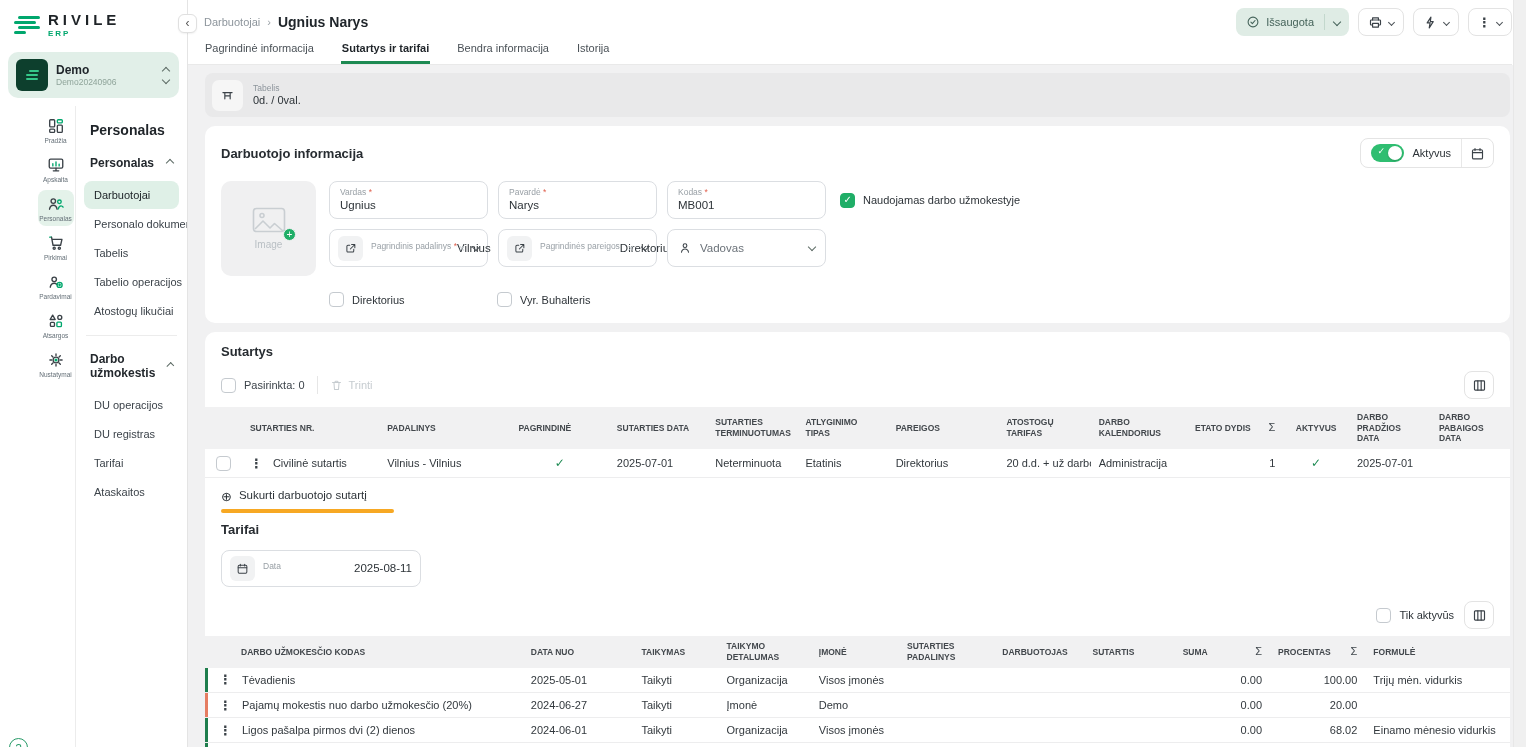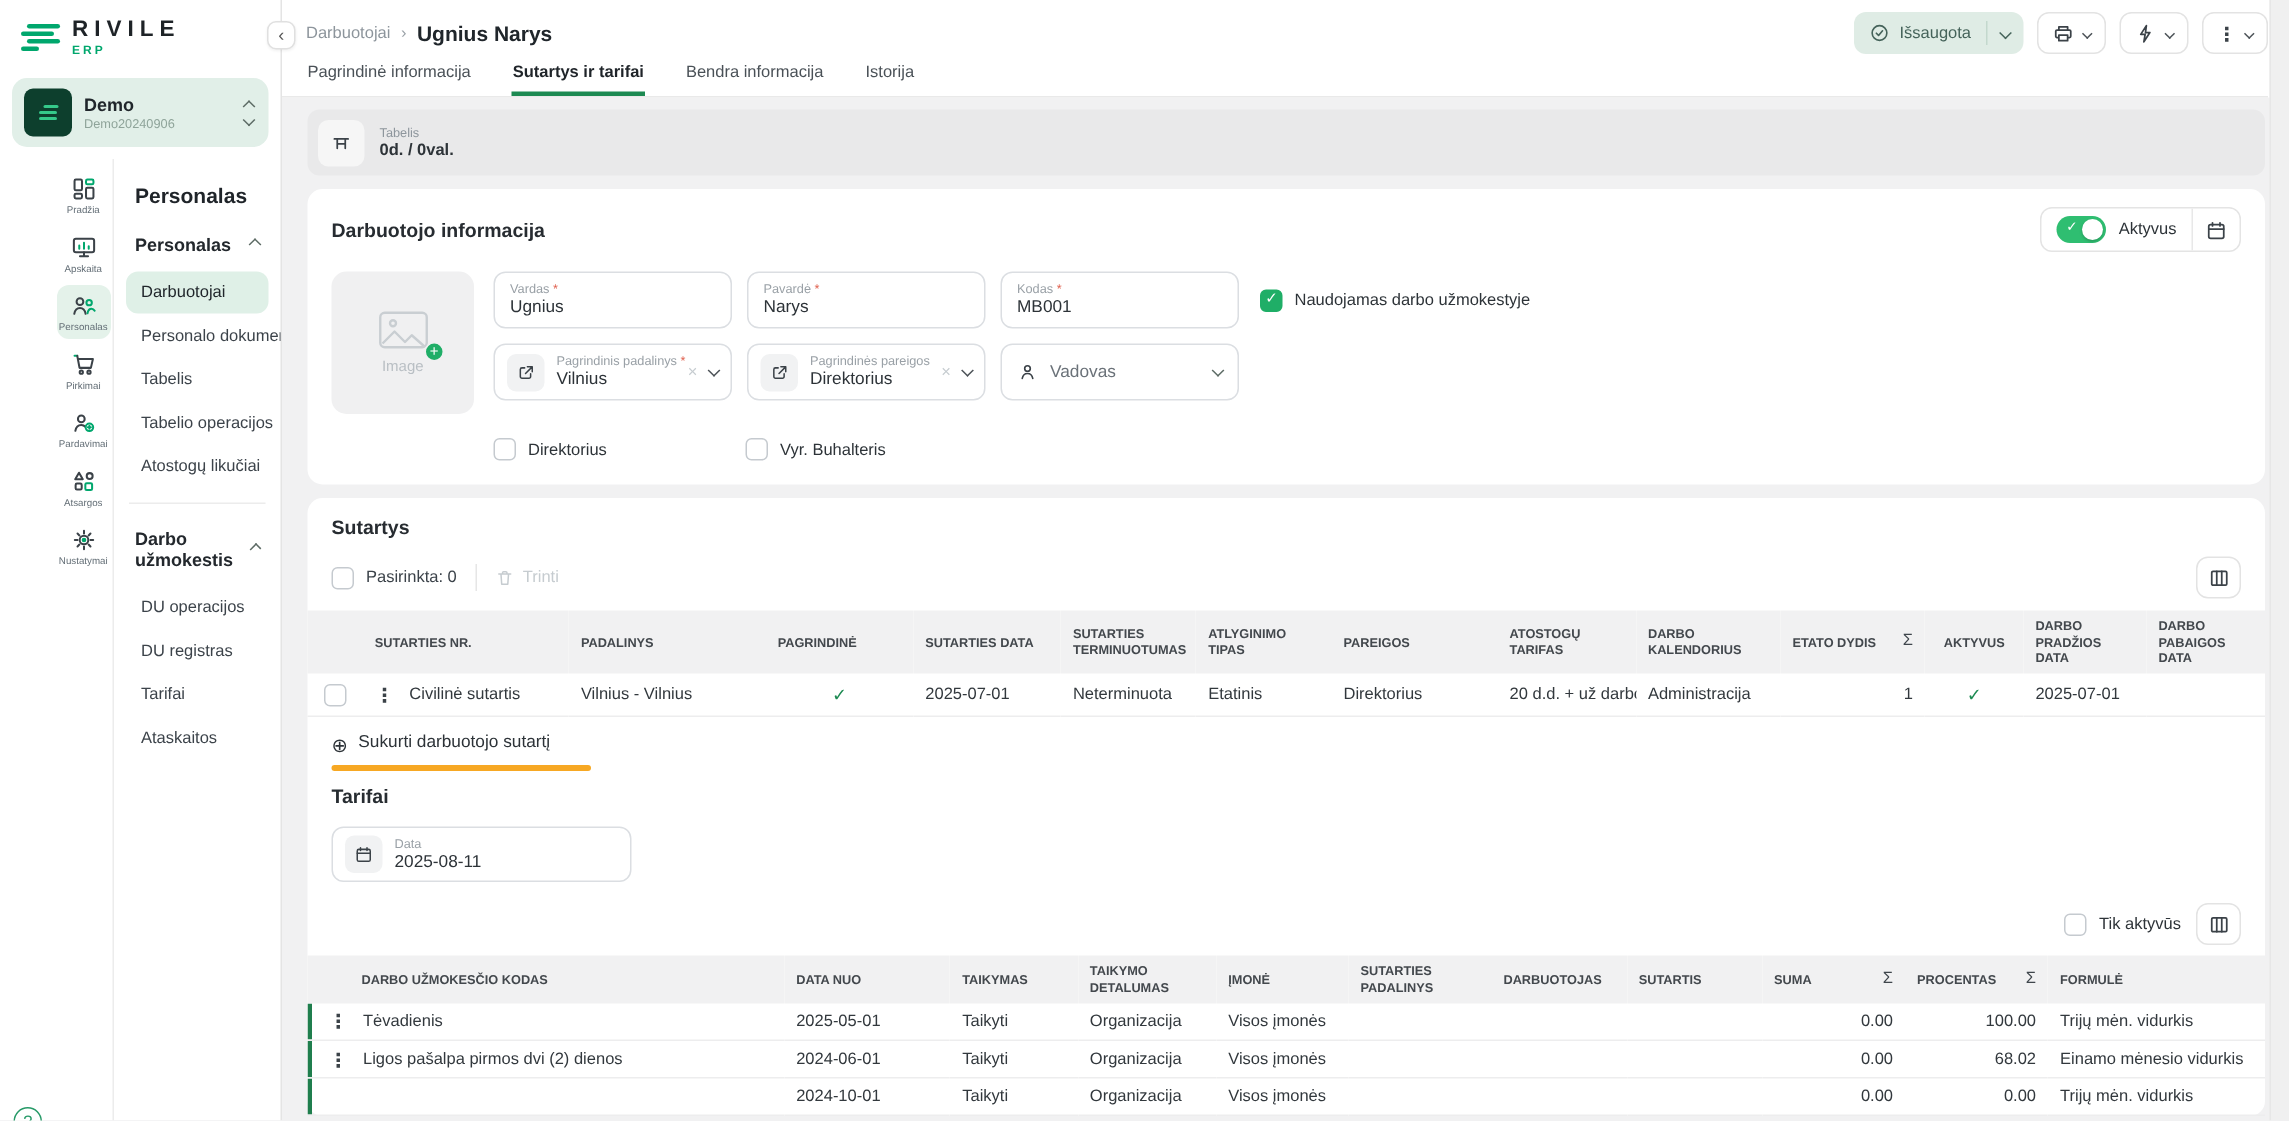--- a/index.html
+++ b/index.html
@@ -68,21 +68,21 @@
   .kebab{font-size:13px;color:#3b4248;font-weight:bold;line-height:1;}
   .kebab::before{content:"⋮";}
   .tb-row2{display:flex;gap:26px;padding:0 0 0 16px;border-bottom:1px solid #e9e9e9;}
   .tab{font-size:11px;color:#4a5157;padding:2px 1px 7px;cursor:pointer;border-bottom:3px solid transparent;}
   .tab.active{font-weight:bold;color:#1f2429;border-bottom-color:#1d8a52;}
 
   .content{flex:1;overflow:hidden;padding:8px 16px 0 17px;}
   .tabelis{background:#e9e9ea;border-radius:8px;height:44px;display:flex;align-items:center;gap:10px;padding:0 7px;}
   .tabelis-icon{width:31px;height:31px;background:#f6f6f6;border-radius:7px;display:flex;align-items:center;justify-content:center;}
   .lbl-xs{font-size:8.5px;color:#8d959c;line-height:1.25;}
-  .val-xs{font-size:11px;color:#2d3338;line-height:1.3;font-weight:bold;}
+  .val-xs{font-size:11px;color:#2d3338;line-height:1.3;}
 
   .card{background:#fff;border-radius:10px;margin-top:9px;}
   .card-title{font-size:13px;font-weight:bold;color:#272c31;}
 
   
   .emp-card{padding:12px 16px 16px;}
   .emp-head{display:flex;align-items:center;}
   .active-pill{margin-left:auto;display:flex;align-items:center;border:1px solid #e4e4e4;border-radius:8px;height:30px;overflow:hidden;}
   .toggle-wrap{display:flex;align-items:center;gap:8px;padding:0 10px;}
   .toggle{width:33px;height:18px;border-radius:9px;background:#2fbe71;position:relative;cursor:pointer;}
@@ -98,21 +98,21 @@
   .plus-badge{position:absolute;top:47px;left:62px;width:13px;height:13px;border-radius:50%;background:#1fae67;color:#fff;font-size:10px;line-height:12px;text-align:center;border:1.5px solid #f0f0f1;}
   .plus-badge::before{content:"+";}
   .fields{display:flex;flex-direction:column;gap:10px;flex:1;}
   .frow{display:flex;gap:10px;align-items:center;}
   .field{border:1px solid #dbdee2;border-radius:8px;height:38px;padding:4px 10px;display:flex;flex-direction:column;justify-content:center;width:159px;background:#fff;cursor:text;}
   .f-label{font-size:8.5px;color:#99a0a6;line-height:1.2;white-space:nowrap;}
   .req::after{content:" *";color:#e0614f;}
   .f-value{font-size:11.5px;color:#2d3338;line-height:1.3;white-space:nowrap;}
   .combo{flex-direction:row;align-items:center;gap:8px;padding:4px 8px;cursor:pointer;}
   .icon-sq{width:25px;height:25px;background:#f1f2f3;border-radius:6px;display:flex;align-items:center;justify-content:center;flex-shrink:0;}
-  .combo-main{display:flex;flex-direction:column;justify-content:space-between;flex:1;min-width:0;}
+  .combo-main{display:flex;justify-content:space-between;flex:1;min-width:0;}
   .clear-x{color:#c6ccd0;font-size:11px;}
   .clear-x::before{content:"×";}
   .combo .chev{border-color:#4c5257;margin-top:-3px;}
   .select-field{flex-direction:row;align-items:center;gap:8px;cursor:pointer;}
   .select-ph{font-size:11.5px;color:#6b7279;flex:1;}
   .chk-row{display:flex;margin-top:16px;padding-left:108px;}
   .chk{display:flex;align-items:center;gap:8px;cursor:pointer;}
   .chk-box{width:15px;height:15px;border:1.5px solid #c5cacf;border-radius:4px;background:#fff;flex-shrink:0;}
   .chk-box.on{background:#1fae67;border-color:#1fae67;position:relative;}
   .chk-box.on::before{content:"✓";position:absolute;left:2.5px;top:0.5px;color:#fff;font-size:10px;font-weight:bold;}
@@ -618,20 +618,38 @@
               <td>Taikyti</td>
               <td>Organizacija</td>
               <td>Visos įmonės</td>
               <td></td>
                 <td></td>
                 <td></td>
               <td class="num">0.00</td>
               <td class="num">100.00</td>
               <td>Trijų mėn. vidurkis</td>
             </tr>
+            <tr class="row-bar bar-salmon">
+              <td>
+                  <span class="cell-flex" style="padding-left:6px;">
+                    <span class="kebab"></span>
+                    <span>Pajamų mokestis nuo darbo užmokesčio (20%)</span>
+                  </span>
+                </td>
+              <td>2024-06-27</td>
+              <td>Taikyti</td>
+              <td>Įmonė</td>
+              <td>Demo</td>
+              <td></td>
+                <td></td>
+                <td></td>
+              <td class="num">0.00</td>
+              <td class="num">20.00</td>
+              <td></td>
+            </tr>
             <tr class="row-bar bar-green">
               <td>
                   <span class="cell-flex" style="padding-left:6px;">
                     <span class="kebab"></span>
                     <span>Ligos pašalpa pirmos dvi (2) dienos</span>
                   </span>
                 </td>
               <td>2024-06-01</td>
               <td>Taikyti</td>
               <td>Organizacija</td>

